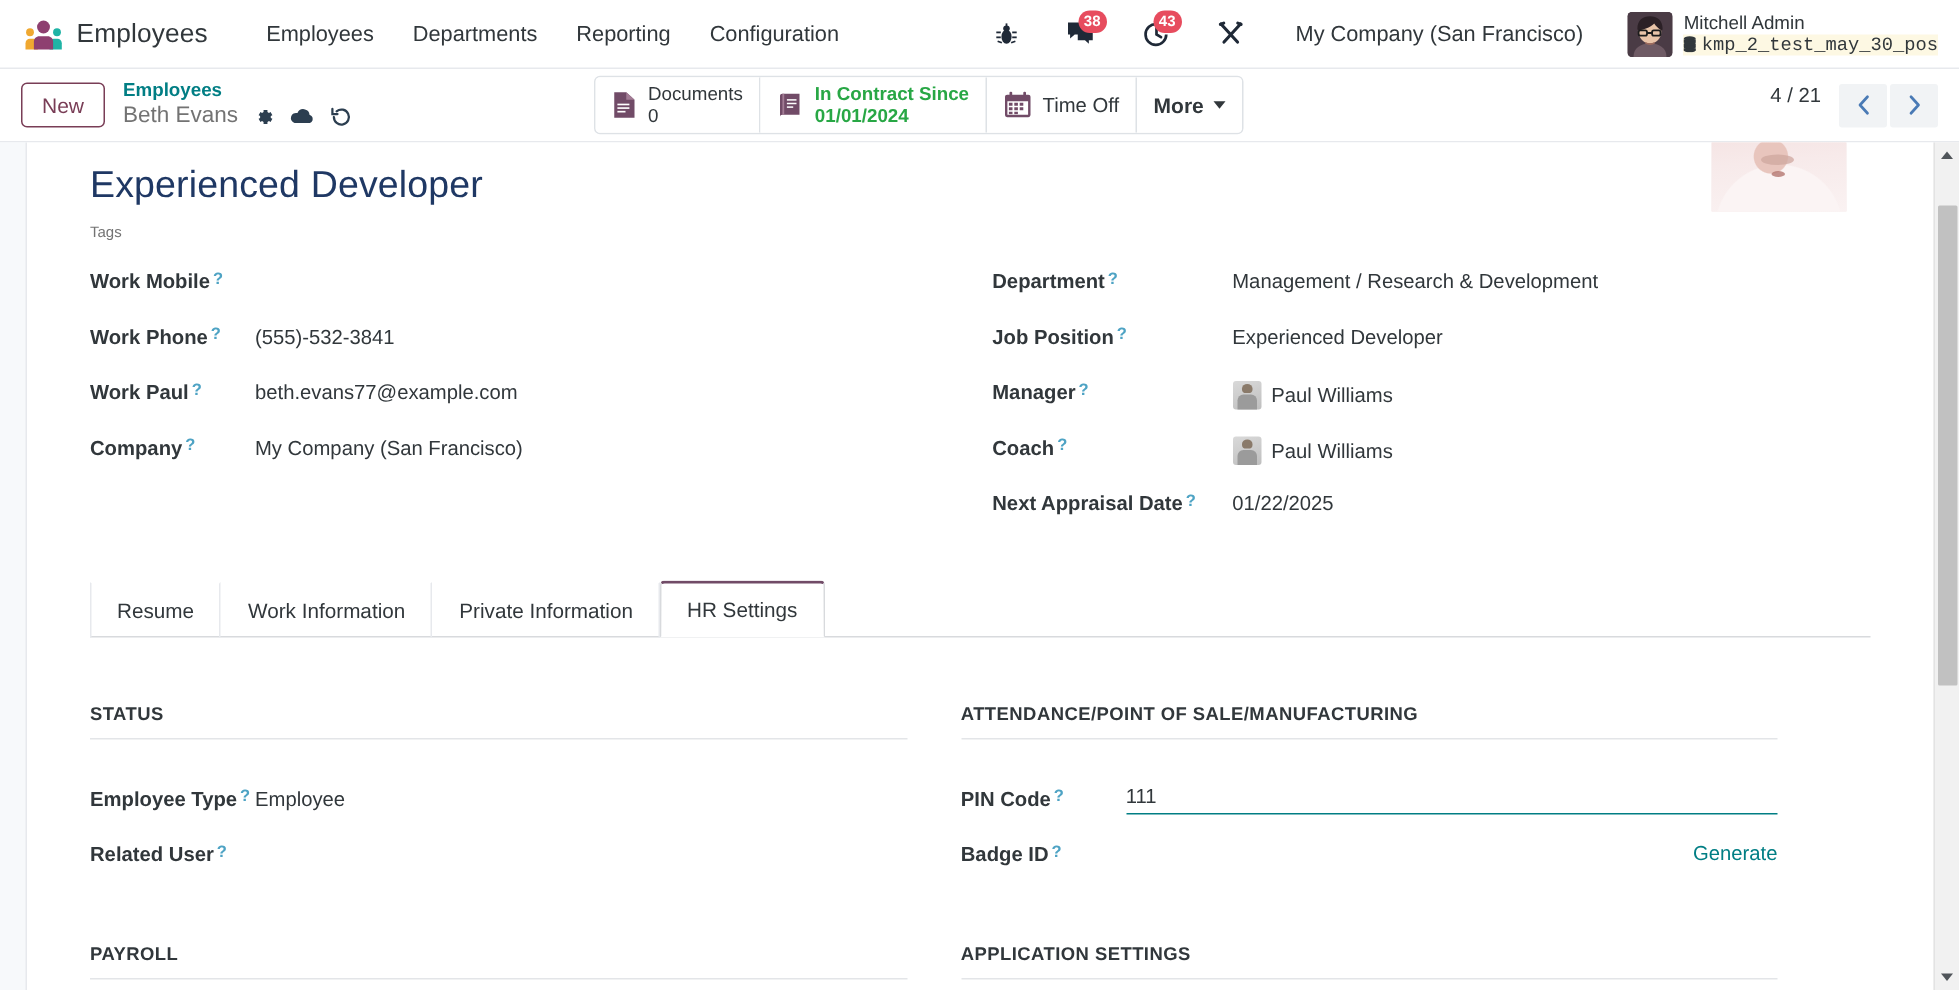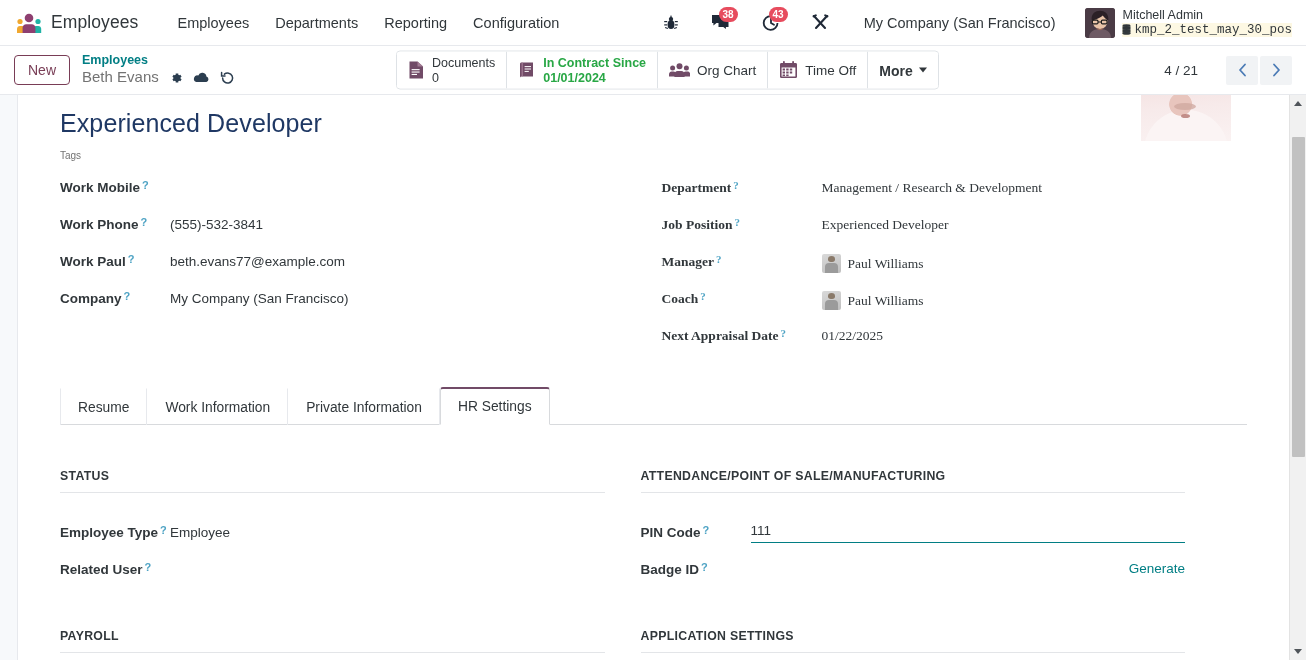--- a/index.html
+++ b/index.html
@@ -98,21 +98,21 @@
   .sb:last-child { border-right: none; }
   .sb-ico { color: #714b67; display: flex; align-items: center; }
   .sb-txt { display: flex; flex-direction: column; line-height: 1.18; }
   .sb-label { font-size: 12.5px; color: #31373b; white-space: nowrap; }
   .sb-value { font-size: 12.5px; color: #31373b; }
   .sb-green .sb-label, .sb-green .sb-value { color: #28a745; font-weight: bold; }
   .sb-single { font-size: 13.5px; color: #31373b; white-space: nowrap; }
   .sb-more { font-size: 14px; color: #31373b; font-weight: bold; display:flex; align-items:center; gap:6px; }
   .caret-dn { width:0;height:0;border-left:4px solid transparent;border-right:4px solid transparent;border-top:5px solid #31373b; }
 
-  .pager { margin-left: auto; display: flex; align-items: center; gap: 26px; }
+  .pager { margin-left: auto; display: flex; align-items: flex-start; gap: 10px; }
   .pager-text { font-size: 13.5px; color: #31373b; }
   .pager-btns { display: flex; }
   .pager-btn {
     width: 32px; height: 29px; background: #f1f3f5; border: none;
     display: flex; align-items: center; justify-content: center;
     cursor: pointer; color: #4a7ab5; margin-left: 2px; border-radius: 2px;
   }
 
   
   .app-body { display: flex; height: 565px; position: relative; }
@@ -143,21 +143,21 @@
   }
 
   .rec-title {
     font-size: 25px; color: #1f3864; font-weight: normal;
     letter-spacing: .1px; margin-bottom: 12px;
   }
   .tags-label { font-size: 10px; color: #737373; margin-bottom: 18px; }
 
   .cols { display: flex; gap: 0px; }
   .col { width: 50%; }
-  .col-right { padding-left: 8px; font-family: Liberation Serif, serif; }
+  .col-right { padding-left: 8px; }
 
   .f-row { display: flex; align-items: flex-start; height: 37px; }
   .f-label {
     font-size: 13.5px; color: #31373b; font-weight: bold;
     width: 110px; flex: none; display: flex; align-items: baseline; gap: 2px;
     padding-top: 1px;
   }
   .f-label.wide { width: 160px; }
   .f-help { color: #4ea3c4; font-size: 11px; position: relative; top: -3px; }
   .f-value { font-size: 13.5px; color: #31373b; padding-top: 1px; }
@@ -395,33 +395,20 @@
           <rect x="6.6" y="7" width="6.4" height="1" fill="#fff"></rect>
           <rect x="6.6" y="9.4" width="4.2" height="1" fill="#fff"></rect>
         </svg>
       </span>
       <span class="sb-txt">
         <span class="sb-label">In Contract Since</span>
         <span class="sb-value">01/01/2024</span>
       </span>
     </div>
 
-    <div class="sb">
-      <span class="sb-ico">
-        <svg width="21" height="16" viewBox="0 0 21 16" fill="#714b67">
-          <circle cx="10.5" cy="3.8" r="3"></circle>
-          <circle cx="3.6" cy="5.4" r="2.5"></circle>
-          <circle cx="17.4" cy="5.4" r="2.5"></circle>
-          <path d="M0 14v-2.2c0-1.5 1.2-2.7 2.7-2.7h1.8c1.5 0 2.7 1.2 2.7 2.7V14z"></path>
-          <path d="M14 14v-2.2c0-1.5 1.2-2.7 2.7-2.7h1.8c1.5 0 2.7 1.2 2.7 2.7V14z"></path>
-          <path d="M5.4 14.6v-2.9c0-1.8 1.4-3.2 3.2-3.2h3.8c1.8 0 3.2 1.4 3.2 3.2v2.9z"></path>
-        </svg>
-      </span>
-      <span class="sb-single">Org Chart</span>
-    </div>
 
     <div class="sb">
       <span class="sb-ico">
         <svg width="19" height="19" viewBox="0 0 19 19" fill="#714b67">
           <rect x="1" y="2.6" width="17" height="15" rx="1.4"></rect>
           <rect x="2.6" y="7" width="13.8" height="9" fill="#fff"></rect>
           <g fill="#714b67">
             <rect x="3.6" y="8" width="2.4" height="2"></rect>
               <rect x="7.2" y="8" width="2.4" height="2"></rect>
             <rect x="10.8" y="8" width="2.4" height="2"></rect>

